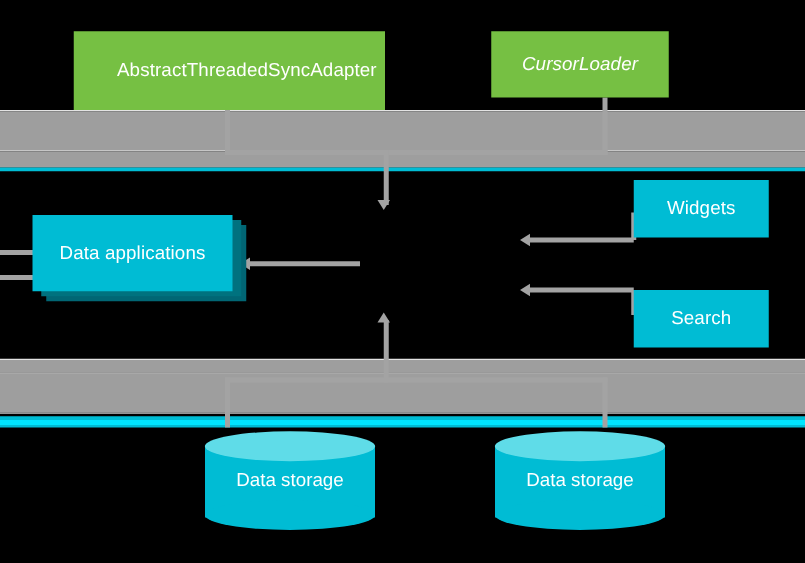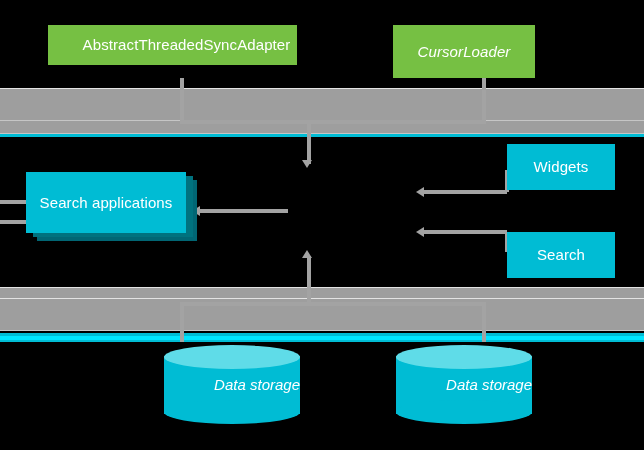--- a/index.html
+++ b/index.html
@@ -86,25 +86,24 @@
     position: absolute;
     left: 0;
     width: 100%;
     background: #00bcd4;
     border-radius: 50%;
   }
   .cyl-label {
     position: absolute;
     left: 0;
     width: 100%;
-    text-align: right;
+    text-align: center;
     color: #ffffff;
     font-size: 15px;
     white-space: nowrap;
-    font-style: italic;
   }
 
   
   .conn-h {            
     position: absolute;
     height: 4px;
     background: #a3a3a3;
   }
   .conn-v {            
     position: absolute;
@@ -173,32 +172,32 @@
   <div class="conn-h" style="left:424px;top:190px;width:83px;"></div>
   <div class="arrowhead left" style="left:416px;top:187px;"></div>
 
   <div class="conn-v" style="left:505px;top:232px;height:20px;"></div>
   <div class="conn-h" style="left:424px;top:230px;width:83px;"></div>
   <div class="arrowhead left" style="left:416px;top:227px;"></div>
 
   <div class="conn-h" style="left:0px;top:200px;width:28px;"></div>
   <div class="conn-h" style="left:0px;top:220px;width:28px;"></div>
 
-  <div class="node green" style="left:48px;top:25px;width:249px;height:40px;padding-left:28px;">
+  <div class="node green" style="left:59px;top:25px;width:249px;height:63px;padding-left:28px;">
     <span>AbstractThreadedSyncAdapter</span>
   </div>
 
   <div class="node green" style="left:393px;top:25px;width:142px;height:53px;font-style:italic;">
     <span>CursorLoader</span>
   </div>
 
   <div class="stack-shadow s2" style="left:37px;top:180px;width:160px;height:61px;"></div>
   <div class="stack-shadow" style="left:33px;top:176px;width:160px;height:61px;"></div>
   <div class="node cyan" style="left:26px;top:172px;width:160px;height:61px;">
-    <span>Search applications</span>
+    <span>Data applications</span>
   </div>
 
 
   <div class="node cyan" style="left:507px;top:232px;width:108px;height:46px;">
     <span>Search</span>
   </div>
 
   <div class="node cyan" style="left:507px;top:144px;width:108px;height:46px;">
     <span>Widgets</span>
   </div>

